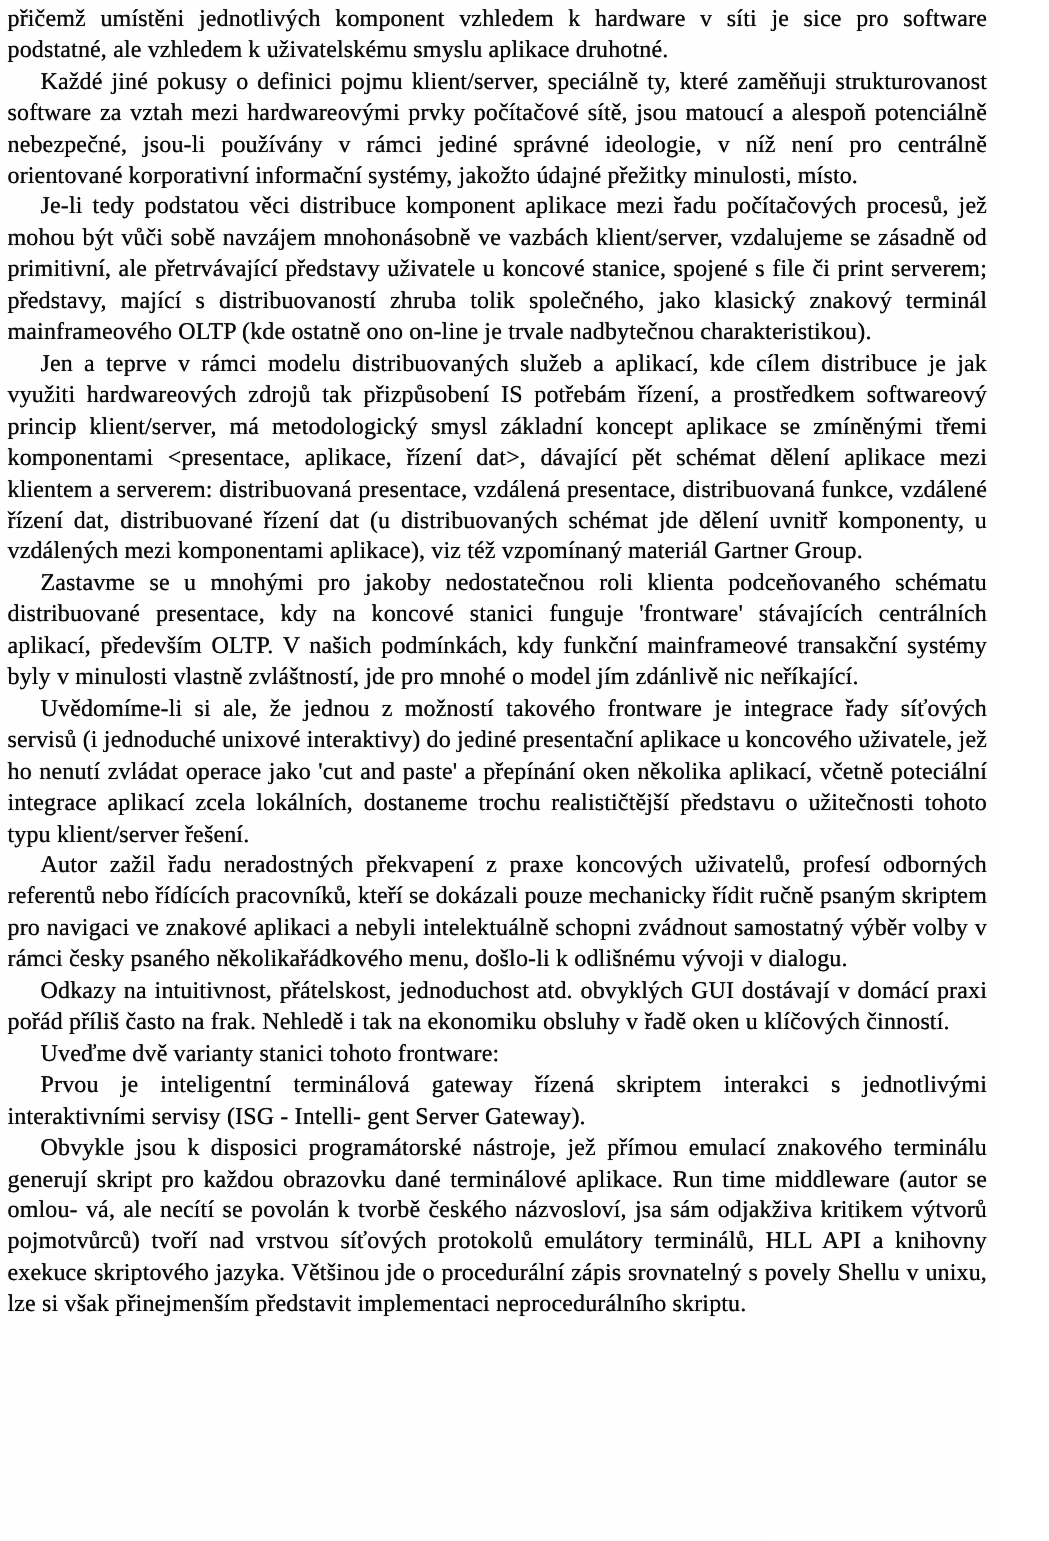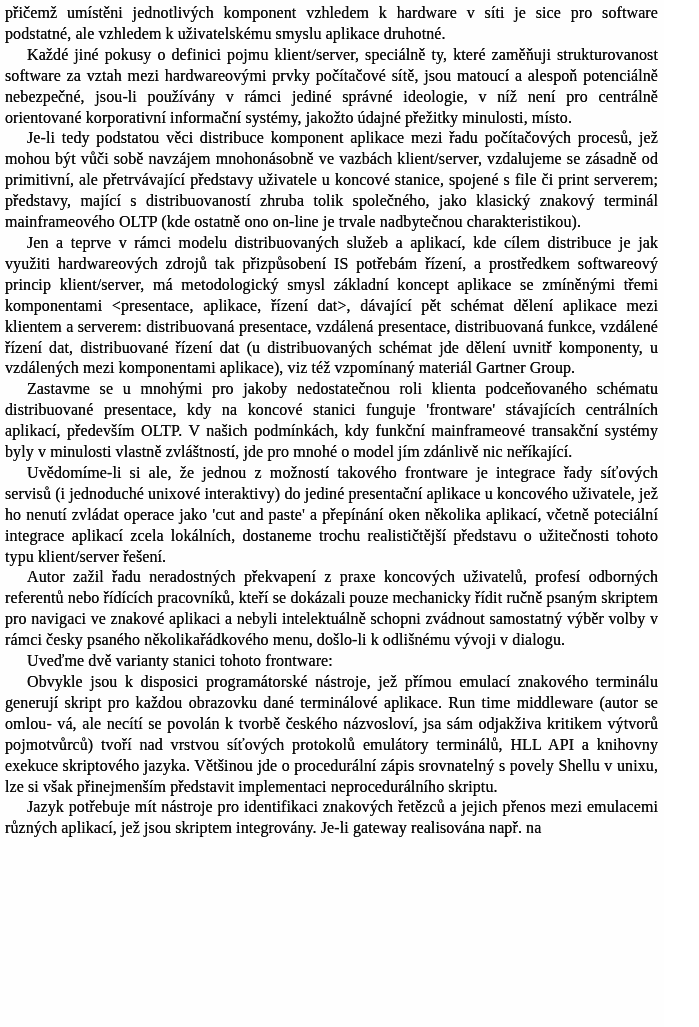--- a/index.html
+++ b/index.html
@@ -40,16 +40,17 @@
 <body>
 
 <div class="page">
   <p class="no-indent">přičemž umístěni jednotlivých komponent vzhledem k hardware v síti je sice pro software podstatné, ale vzhledem k uživatelskému smyslu aplikace druhotné.</p>
   <p>Každé jiné pokusy o definici pojmu klient/server, speciálně ty, které zaměňuji strukturovanost software za vztah mezi hardwareovými prvky počítačové sítě, jsou matoucí a alespoň potenciálně nebezpečné, jsou-li používány v rámci jediné správné ideologie, v níž není pro centrálně orientované korporativní informační systémy, jakožto údajné přežitky minulosti, místo.</p>
   <p>Je-li tedy podstatou věci distribuce komponent aplikace mezi řadu počítačových procesů, jež mohou být vůči sobě navzájem mnohonásobně ve vazbách klient/server, vzdalujeme se zásadně od primitivní, ale přetrvávající představy uživatele u koncové stanice, spojené s file či print serverem; představy, mající s distribuovaností zhruba tolik společného, jako klasický znakový terminál mainframeového OLTP (kde ostatně ono on-line je trvale nadbytečnou charakteristikou).</p>
   <p>Jen a teprve v rámci modelu distribuovaných služeb a aplikací, kde cílem distribuce je jak využiti hardwareových zdrojů tak přizpůsobení IS potřebám řízení, a prostředkem softwareový princip klient/server, má metodologický smysl základní koncept aplikace se zmíněnými třemi komponentami &lt;presentace, aplikace, řízení dat&gt;, dávající pět schémat dělení aplikace mezi klientem a serverem: distribuovaná presentace, vzdálená presentace, distribuovaná funkce, vzdálené řízení dat, distribuované řízení dat (u distribuovaných schémat jde dělení uvnitř komponenty, u vzdálených mezi komponentami aplikace), viz též vzpomínaný materiál Gartner Group.</p>
   <p>Zastavme se u mnohými pro jakoby nedostatečnou roli klienta podceňovaného schématu distribuované presentace, kdy na koncové stanici funguje 'frontware' stávajících centrálních aplikací, především OLTP. V našich podmínkách, kdy funkční mainframeové transakční systémy byly v minulosti vlastně zvláštností, jde pro mnohé o model jím zdánlivě nic neříkající.</p>
   <p>Uvědomíme-li si ale, že jednou z možností takového frontware je integrace řady síťových servisů (i jednoduché unixové interaktivy) do jediné presentační aplikace u koncového uživatele, jež ho nenutí zvládat operace jako 'cut and paste' a přepínání oken několika aplikací, včetně poteciální integrace aplikací zcela lokálních, dostaneme trochu realističtější představu o užitečnosti tohoto typu klient/server řešení.</p>
   <p>Autor zažil řadu neradostných překvapení z praxe koncových uživatelů, profesí odborných referentů nebo řídících pracovníků, kteří se dokázali pouze mechanicky řídit ručně psaným skriptem pro navigaci ve znakové aplikaci a nebyli intelektuálně schopni zvádnout samostatný výběr volby v rámci česky psaného několikařádkového menu, došlo-li k odlišnému vývoji v dialogu.</p>
+  <p>Odkazy na intuitivnost, přátelskost, jednoduchost atd. obvyklých GUI dostávají v domácí praxi pořád příliš často na frak. Nehledě i tak na ekonomiku obsluhy v řadě oken u klíčových činností.</p>
   <p>Uveďme dvě varianty stanici tohoto frontware:</p>
+  <p>Prvou je inteligentní terminálová gateway řízená skriptem interakci s jednotlivými interaktivními servisy (ISG - Intelli- gent Server Gateway).</p>
   <p>Obvykle jsou k disposici programátorské nástroje, jež přímou emulací znakového terminálu generují skript pro každou obrazovku dané terminálové aplikace. Run time middleware (autor se omlou- vá, ale necítí se povolán k tvorbě českého názvosloví, jsa sám odjakživa kritikem výtvorů pojmotvůrců) tvoří nad vrstvou síťových protokolů emulátory terminálů, HLL API a knihovny exekuce skriptového jazyka. Většinou jde o procedurální zápis srovnatelný s povely Shellu v unixu, lze si však přinejmenším představit implementaci neprocedurálního skriptu.</p>
-  <p>Jazyk potřebuje mít nástroje pro identifikaci znakových řetězců a jejich přenos mezi emulacemi různých aplikací, jež jsou skriptem integrovány. Je-li gateway realisována např. na</p>
 </div>
 
 </body></html>

